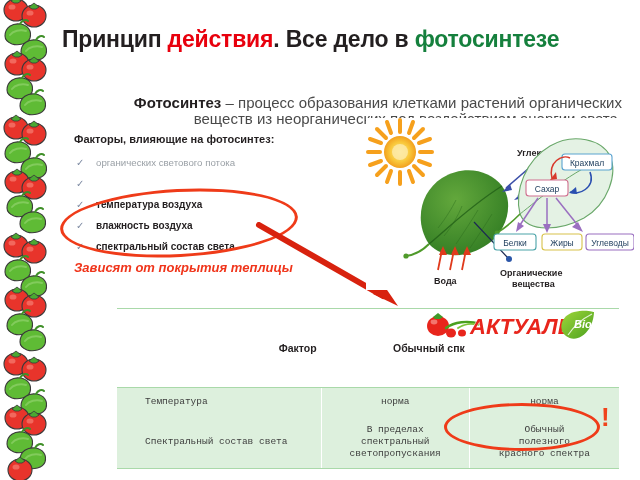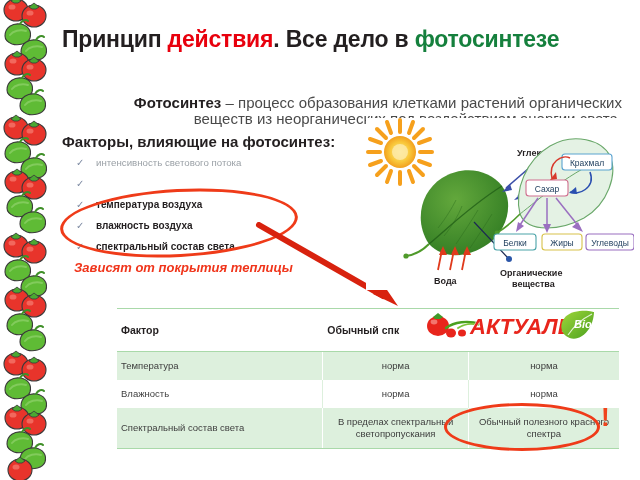--- a/index.html
+++ b/index.html
@@ -26,22 +26,22 @@
   
   #definition{
     position:absolute;left:82px;top:80px;width:540px;
     font-size:15px;line-height:16px;color:#4a4a4a;
     text-align:right;
   }
   #definition b{color:#231f20;}
 
   
   #factors-heading{
-    position:absolute;left:62px;top:133px;
-    font-size:15px;font-weight:bold;color:#231f20;
+    position:absolute;left:74px;top:133px;
+    font-size:11px;font-weight:bold;color:#231f20;
   }
   #factors-list{
     position:absolute;left:74px;top:152px;width:250px;
     list-style:none;margin:0;padding:0;
   }
   #factors-list li{
     position:relative;padding-left:22px;height:21px;line-height:21px;
     font-size:9.7px;color:#9aa0a6;white-space:nowrap;
   }
   #factors-list li .tick{
@@ -69,25 +69,26 @@
   
   #diagram{position:absolute;left:366px;top:118px;width:268px;height:172px;}
 
   
   #table-wrap{position:absolute;left:117px;top:308px;width:502px;}
   table{border-collapse:collapse;width:100%;font-size:9.5px;}
   table tr.head-row{background:#ffffff;}
   table tr.head-row th{
     border-top:1.5px solid #a9d9a9;border-bottom:1.5px solid #a9d9a9;
     font-size:10.5px;font-weight:bold;color:#231f20;
-    padding:8px 4px;text-align:left;height:26px;
+    padding:26px 4px;text-align:right;height:26px;
   }
   table td{
-    padding:8px 4px;color:#3d3d3d;text-align:center;vertical-align:middle;
+    padding:8px 28px;color:#3d3d3d;text-align:center;vertical-align:middle;
     line-height:12px;
+    font-family:Liberation Mono, monospace;
   }
   table td.first{text-align:left;}
   table tr.shaded td{background:#ddf0dd;}
   table tr.plain td{background:#ffffff;}
   table tr.last td{border-bottom:1.5px solid #a9d9a9;}
   col.c1{width:41%;} col.c2{width:29%;} col.c3{width:30%;}
   table td.div2, table th.div2{border-left:1.5px solid #ffffff;}
   table tr.plain td.div2{border-left:1.5px solid #ddf0dd;}
 
   
@@ -146,21 +147,21 @@
 
 <p id="definition">
   <b>Фотосинтез</b><span> – процесс образования клетками растений органических веществ из неорганических под воздействием энергии света.</span>
 </p>
 
 <div id="factors-heading">Факторы, влияющие на фотосинтез:</div>
 
 <ul id="factors-list">
   <li>
     <span class="tick">✓</span>
-    <span>интенсивность светового потока</span>
+    <span>органических светового потока</span>
   </li>
   <li>
     <span class="tick">✓</span>
   </li>
   <li class="strong">
     <span class="tick">✓</span>
     <span>температура воздуха</span>
   </li>
   <li class="strong">
     <span class="tick">✓</span>
@@ -314,25 +315,20 @@
         <th class="div2">Обычный спк</th>
         <th class="div2"></th>
       </tr>
     </thead>
     <tbody>
       <tr class="shaded">
         <td class="first">Температура</td>
         <td class="div2">норма</td>
         <td class="div2">норма</td>
       </tr>
-      <tr class="plain">
-        <td class="first">Влажность</td>
-        <td class="div2">норма</td>
-        <td class="div2">норма</td>
-      </tr>
       <tr class="shaded last">
         <td class="first">Спектральный состав света</td>
         <td class="div2">В пределах спектральный светопропускания</td>
         <td class="div2">Обычный полезного красного спектра</td>
       </tr>
     </tbody>
   </table>
 </div>
 
 <div id="cell-ellipse"></div>

